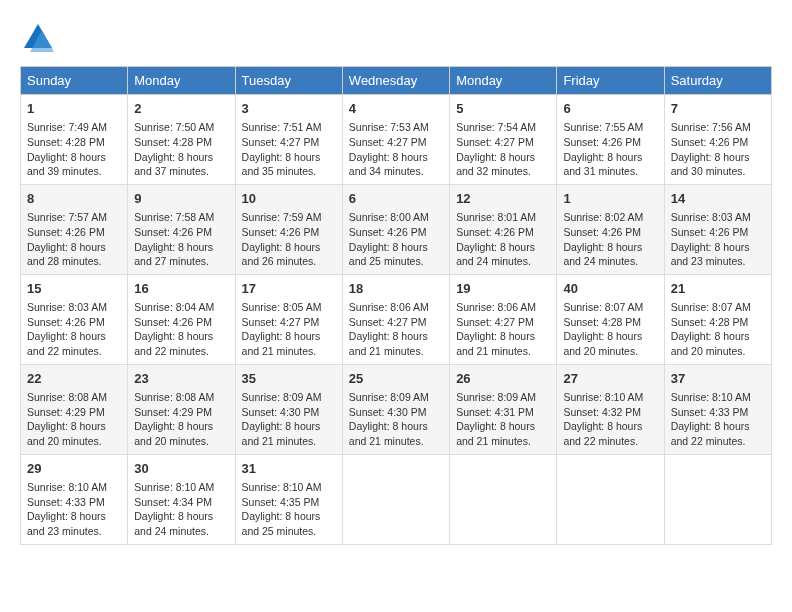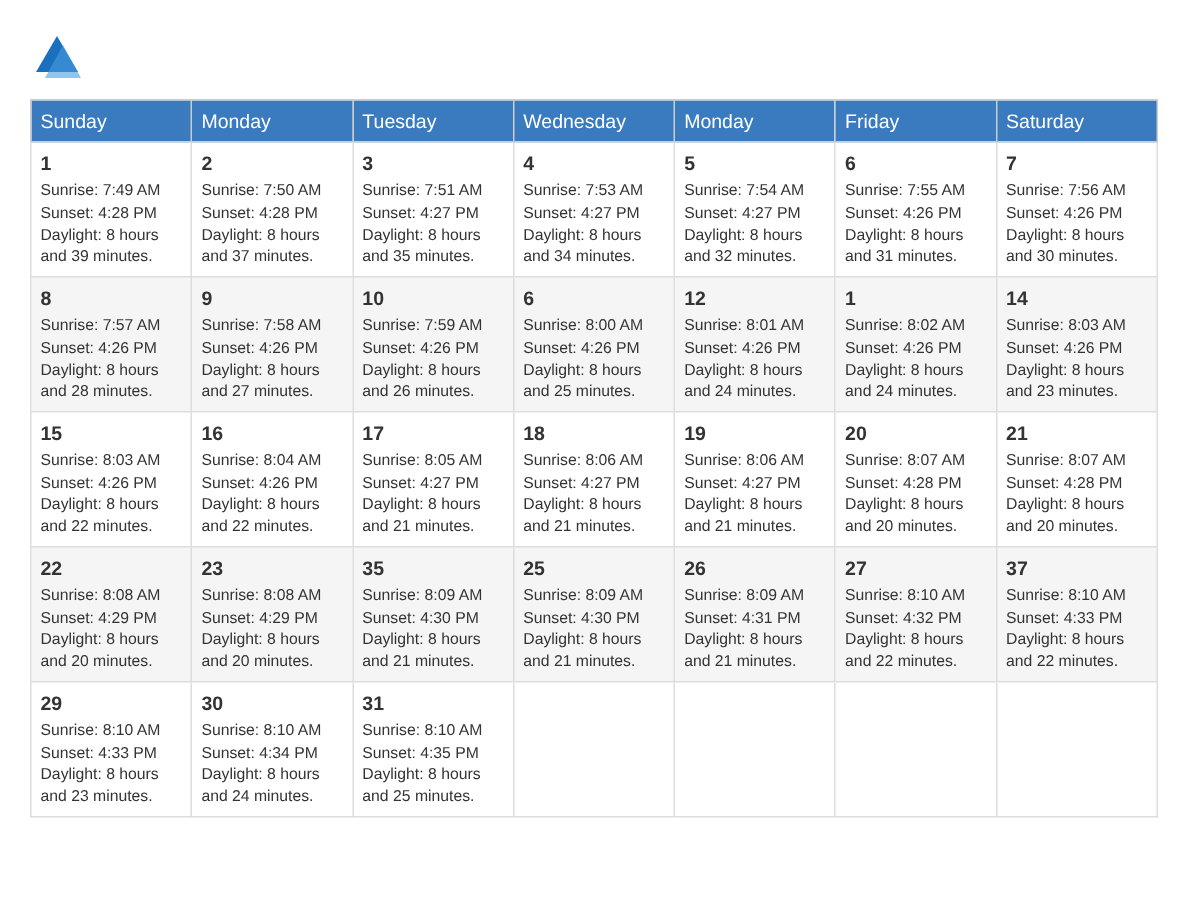--- a/index.html
+++ b/index.html
@@ -193,21 +193,21 @@
         </td>
         <td>
           <span class="day-num">18</span>
           <div class="day-info">Sunrise: 8:06 AM<br>Sunset: 4:27 PM<br>Daylight: 8 hours and 21 minutes.</div>
         </td>
         <td>
           <span class="day-num">19</span>
           <div class="day-info">Sunrise: 8:06 AM<br>Sunset: 4:27 PM<br>Daylight: 8 hours and 21 minutes.</div>
         </td>
         <td>
-          <span class="day-num">20</span>
+          <span class="day-num">40</span>
           <div class="day-info">Sunrise: 8:07 AM<br>Sunset: 4:28 PM<br>Daylight: 8 hours and 20 minutes.</div>
         </td>
         <td>
           <span class="day-num">21</span>
           <div class="day-info">Sunrise: 8:07 AM<br>Sunset: 4:28 PM<br>Daylight: 8 hours and 20 minutes.</div>
         </td>
       </tr>
       <tr>
         <td>
           <span class="day-num">22</span>

